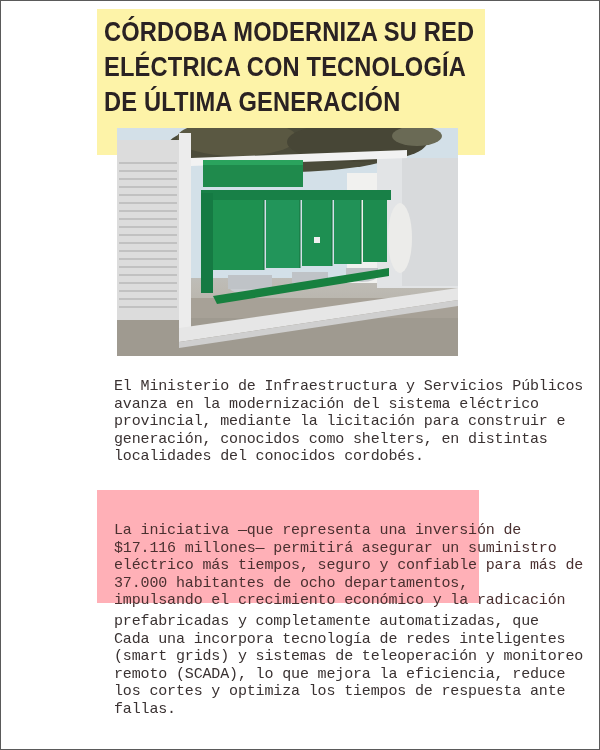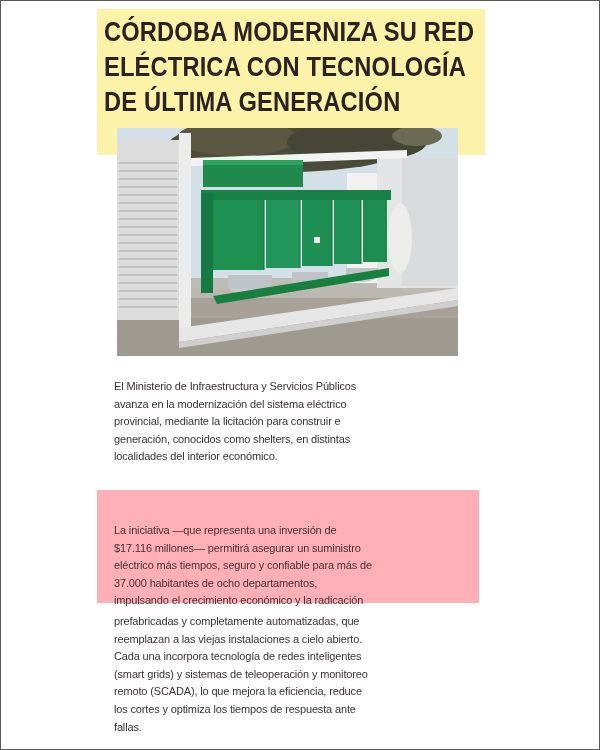--- a/index.html
+++ b/index.html
@@ -35,22 +35,22 @@
   }
   .headline span { display: block; }
   .photo {
     position: absolute; left: 117px; top: 128px;
     width: 341px; height: 228px;
     overflow: hidden;
     background: linear-gradient(180deg, #cfdde6 0%, #c4d3dc 30%, #bdbab3 70%, #a9a49a 100%);
   }
   .para {
     position: absolute; margin: 0;
-    font-family: Liberation Sans, sans-serif;
-    font-size: 11px;
+    font-family: Liberation Mono, monospace;
+    font-size: 15px;
     line-height: 17.6px;
     color: #3a3232;
     letter-spacing: -0.15px;
   }
   .p1 { left: 114px; top: 378px; width: 380px; }
   .highlight-box {
     position: absolute; left: 97px; top: 490px;
     width: 382px; height: 113px;
     background: #ffb0b7;
   }
@@ -147,33 +147,32 @@
 
     <ellipse cx="283" cy="110" rx="12" ry="35" fill="#ececea"></ellipse>
   </svg>
 </div>
 
 <p class="para p1">
   <span class="line">El Ministerio de Infraestructura y Servicios Públicos</span>
   <span class="line">avanza en la modernización del sistema eléctrico</span>
   <span class="line">provincial, mediante la licitación para construir e</span>
   <span class="line">generación, conocidos como shelters, en distintas</span>
-  <span class="line">localidades del interior económico.</span>
+  <span class="line">localidades del conocidos cordobés.</span>
 </p>
 
 <div class="highlight-box"></div>
 <p class="para p2">
   <span class="line">La iniciativa —que representa una inversión de</span>
   <span class="line">$17.116 millones— permitirá asegurar un suministro</span>
   <span class="line">eléctrico más tiempos, seguro y confiable para más de</span>
   <span class="line">37.000 habitantes de ocho departamentos,</span>
   <span class="line">impulsando el crecimiento económico y la radicación</span>
 </p>
 
 <p class="para p3">
   <span class="line">prefabricadas y completamente automatizadas, que</span>
-  <span class="line">reemplazan a las viejas instalaciones a cielo abierto.</span>
   <span class="line">Cada una incorpora tecnología de redes inteligentes</span>
   <span class="line">(smart grids) y sistemas de teleoperación y monitoreo</span>
   <span class="line">remoto (SCADA), lo que mejora la eficiencia, reduce</span>
   <span class="line">los cortes y optimiza los tiempos de respuesta ante</span>
   <span class="line">fallas.</span>
 </p>
 
 </body></html>

